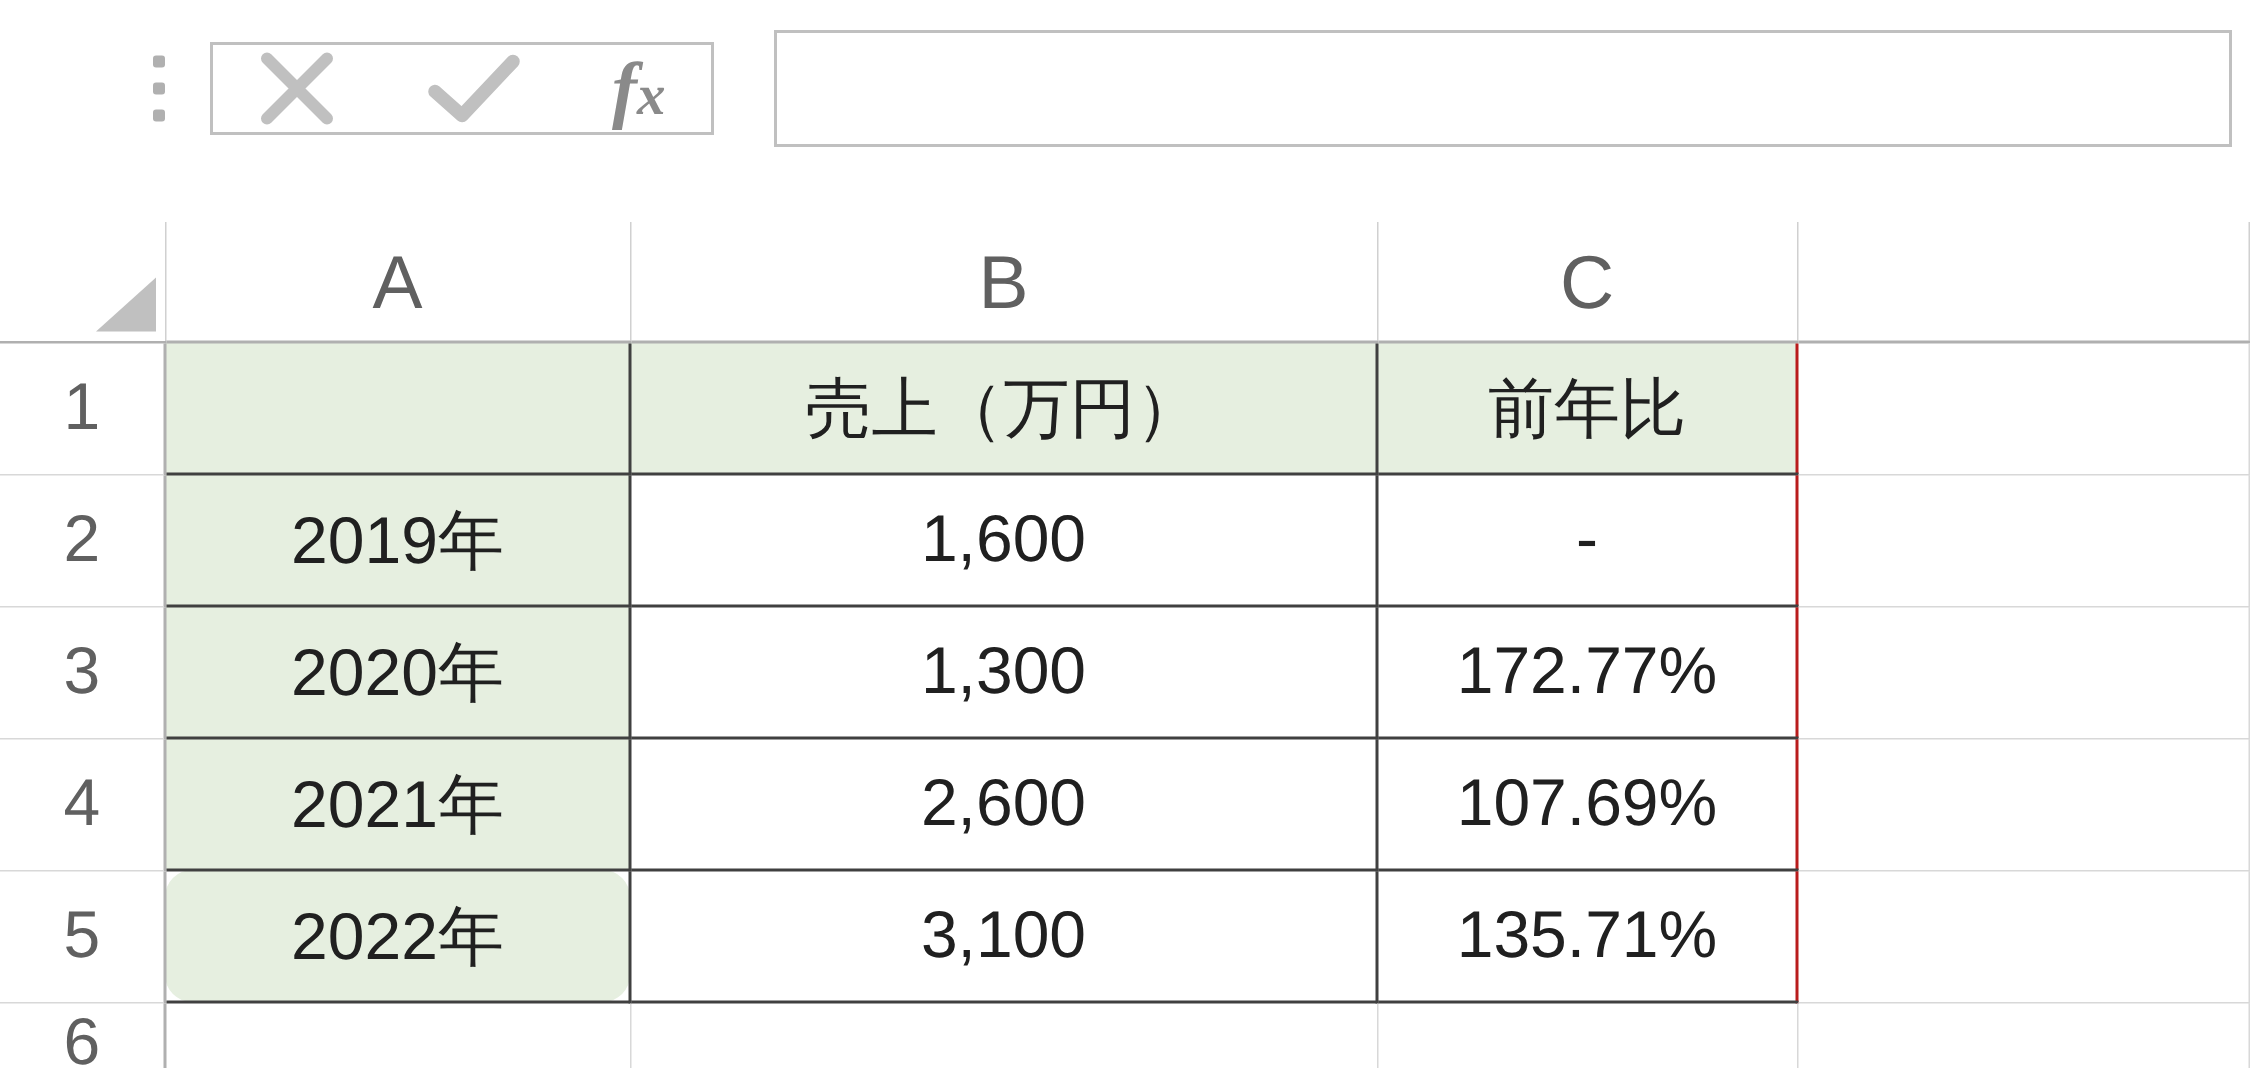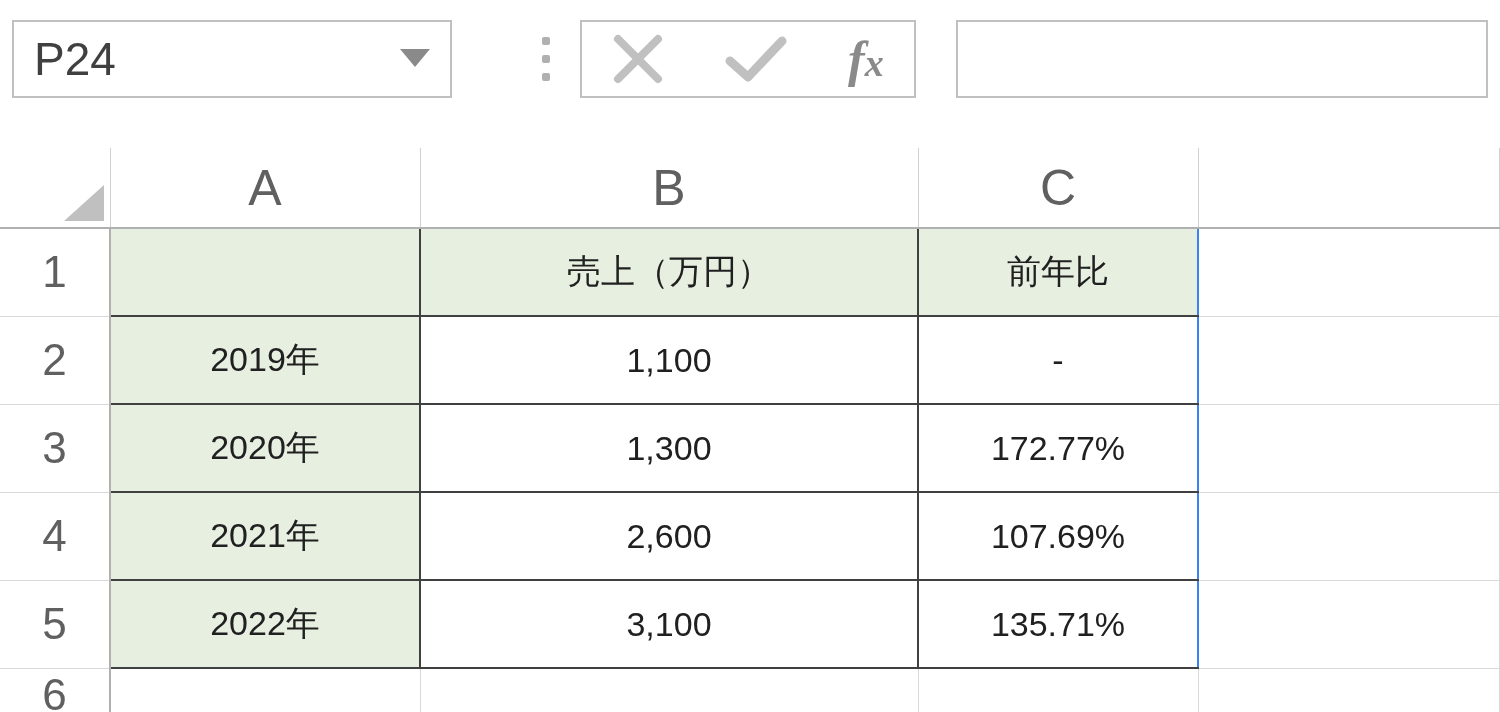--- a/index.html
+++ b/index.html
@@ -47,21 +47,21 @@
   }
   .fb-dots span {
     width: 8px;
     height: 8px;
     background: #b0b0b0;
     border-radius: 2px;
     display: block;
   }
   .fb-btn-group {
     border: 2px solid #c0c0c0;
-    height: 78px;
+    height: 62px;
     display: flex;
     align-items: center;
     padding: 0 30px;
     gap: 60px;
     text-align: right;
   }
   .fb-btn {
     color: #c0c0c0;
     display: flex;
     align-items: center;
@@ -124,47 +124,39 @@
     border-bottom: 1px solid #d8d8d8;
     font-weight: normal;
     font-size: 44px;
     color: #606060;
     text-align: center;
     height: 88px;
   }
   td {
     border-right: 1px solid #d8d8d8;
     border-bottom: 1px solid #d8d8d8;
-    font-size: 34px;
+    font-size: 44px;
     color: #202020;
     text-align: center;
     height: 88px;
     background: #ffffff;
     padding: 0 10px;
   }
   .green-bg { background: #e6efe0; }
   .b-top { border-top: 2px solid #404040; }
-  .b-bottom { border-bottom: 2px solid #404040; }
+  .b-bottom { border-bottom: 2px solid #404040; border-radius: 18px; }
   .b-left { border-left: 2px solid #c2410c; }
-  .b-right { border-right: 2px solid #3b82f6; }
+  .b-right { border-right: 2px solid #b91c1c; }
   .b-inner-r { border-right: 2px solid #404040; }
   .b-inner-b { border-bottom: 2px solid #404040; }
 </style>
 </head>
 <body>
 
 <div class="formula-bar">
-  <div class="name-box">
-    <span>P24</span>
-    <span class="name-box-dropdown">
-      <svg width="30" height="18" viewBox="0 0 30 18">
-          <polygon points="0,0 30,0 15,18" fill="#8a8a8a"></polygon>
-        </svg>
-    </span>
-  </div>
   <div class="fb-sep"></div>
   <div class="fb-dots">
     <span></span>
       <span></span>
       <span></span>
   </div>
   <div class="fb-btn-group">
     <div class="fb-btn">
       <svg width="52" height="52" viewBox="0 0 52 52">
           <path d="M6 6 L46 46 M46 6 L6 46" stroke="#c0c0c0" stroke-width="8" stroke-linecap="round"></path>
@@ -206,21 +198,21 @@
       <th class="row-header">1</th>
       <td class="green-bg b-top b-left b-inner-r b-inner-b"></td>
       <td class="green-bg b-top b-inner-r b-inner-b">売上（万円）</td>
       <td class="green-bg b-top b-right b-inner-b">前年比</td>
       <td></td>
     </tr>
 
     <tr>
       <th class="row-header">2</th>
       <td class="green-bg b-left b-inner-r b-inner-b">2019年</td>
-      <td class="b-inner-r b-inner-b">1,100</td>
+      <td class="b-inner-r b-inner-b">1,600</td>
       <td class="b-right b-inner-b">-</td>
       <td></td>
     </tr>
 
     <tr>
       <th class="row-header">3</th>
       <td class="green-bg b-left b-inner-r b-inner-b">2020年</td>
       <td class="b-inner-r b-inner-b">1,300</td>
       <td class="b-right b-inner-b">172.77%</td>
       <td></td>

